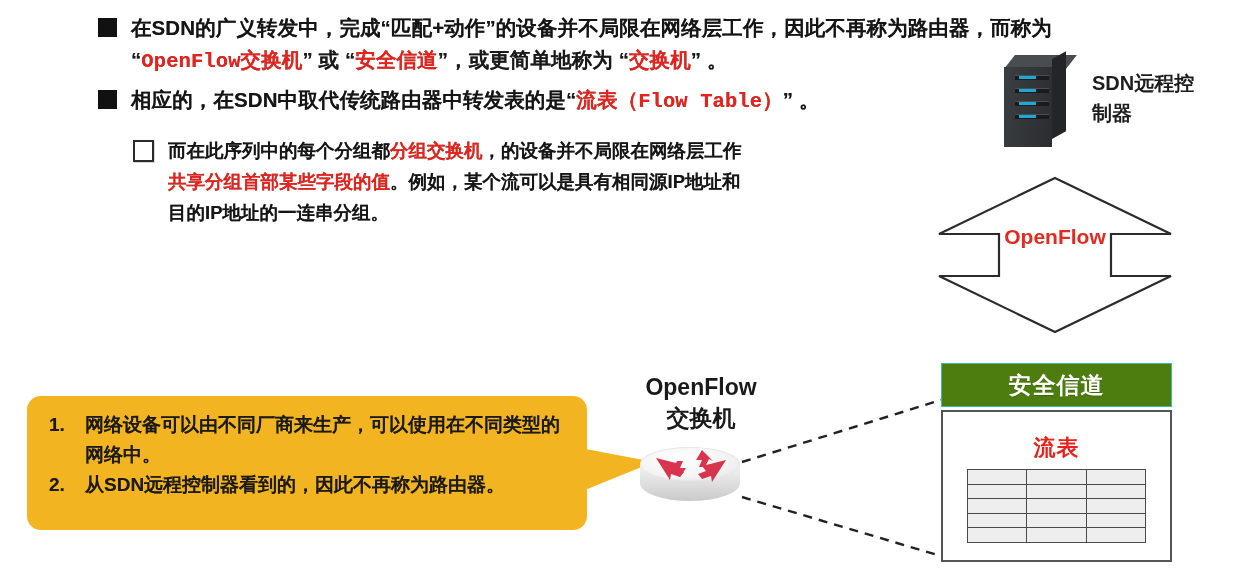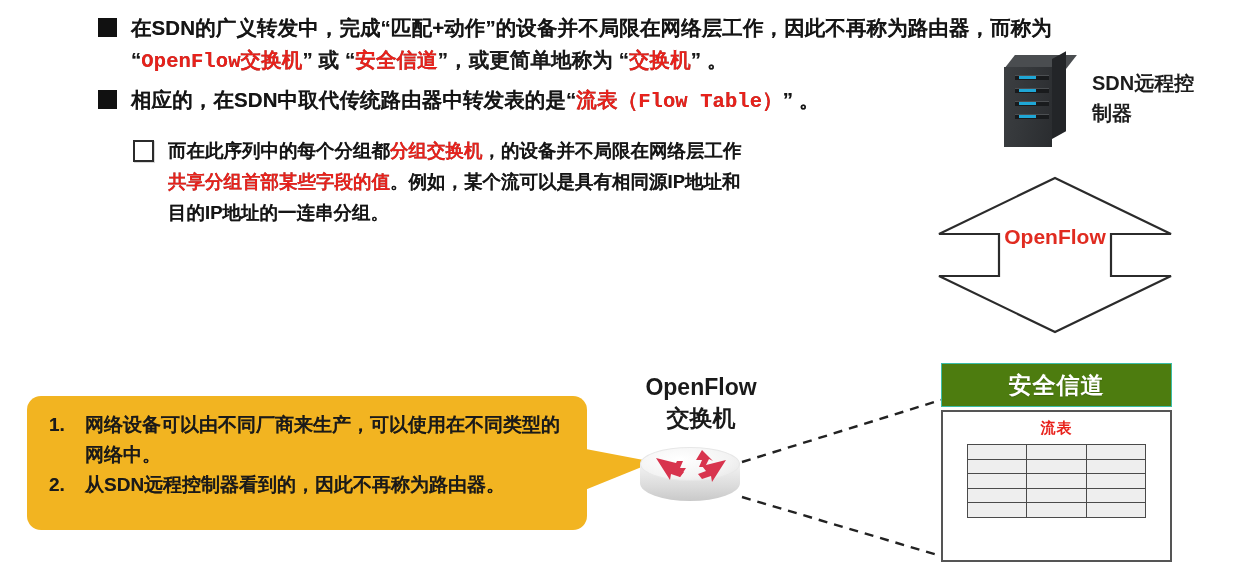--- a/index.html
+++ b/index.html
@@ -110,22 +110,22 @@
     color:#ffffff; font-weight:bold; font-size:23px;
     display:flex; align-items:center; justify-content:center;
     letter-spacing:1px;
     text-shadow:0 1px 1px rgba(0,0,0,0.18);
   }
   #ft-box{
     position:absolute; left:941px; top:410px; width:231px; height:152px;
     background:#ffffff; border:2px solid #555;
   }
   #ft-title{
-    text-align:center; color:#E8211B; font-weight:bold; font-size:15px;
-    margin-top:7px; letter-spacing:1px;
+    text-align:center; color:#E8211B; font-weight:bold; font-size:22px;
+    margin-top:21px; letter-spacing:1px;
   }
   #ft-grid{
     margin:6px auto 0; border-collapse:collapse; width:179px;
   }
   #ft-grid td{
     border:1px solid #4a4a4a; height:14.5px; background:#eeeeee;
   }
 
   
   #sw-label{

